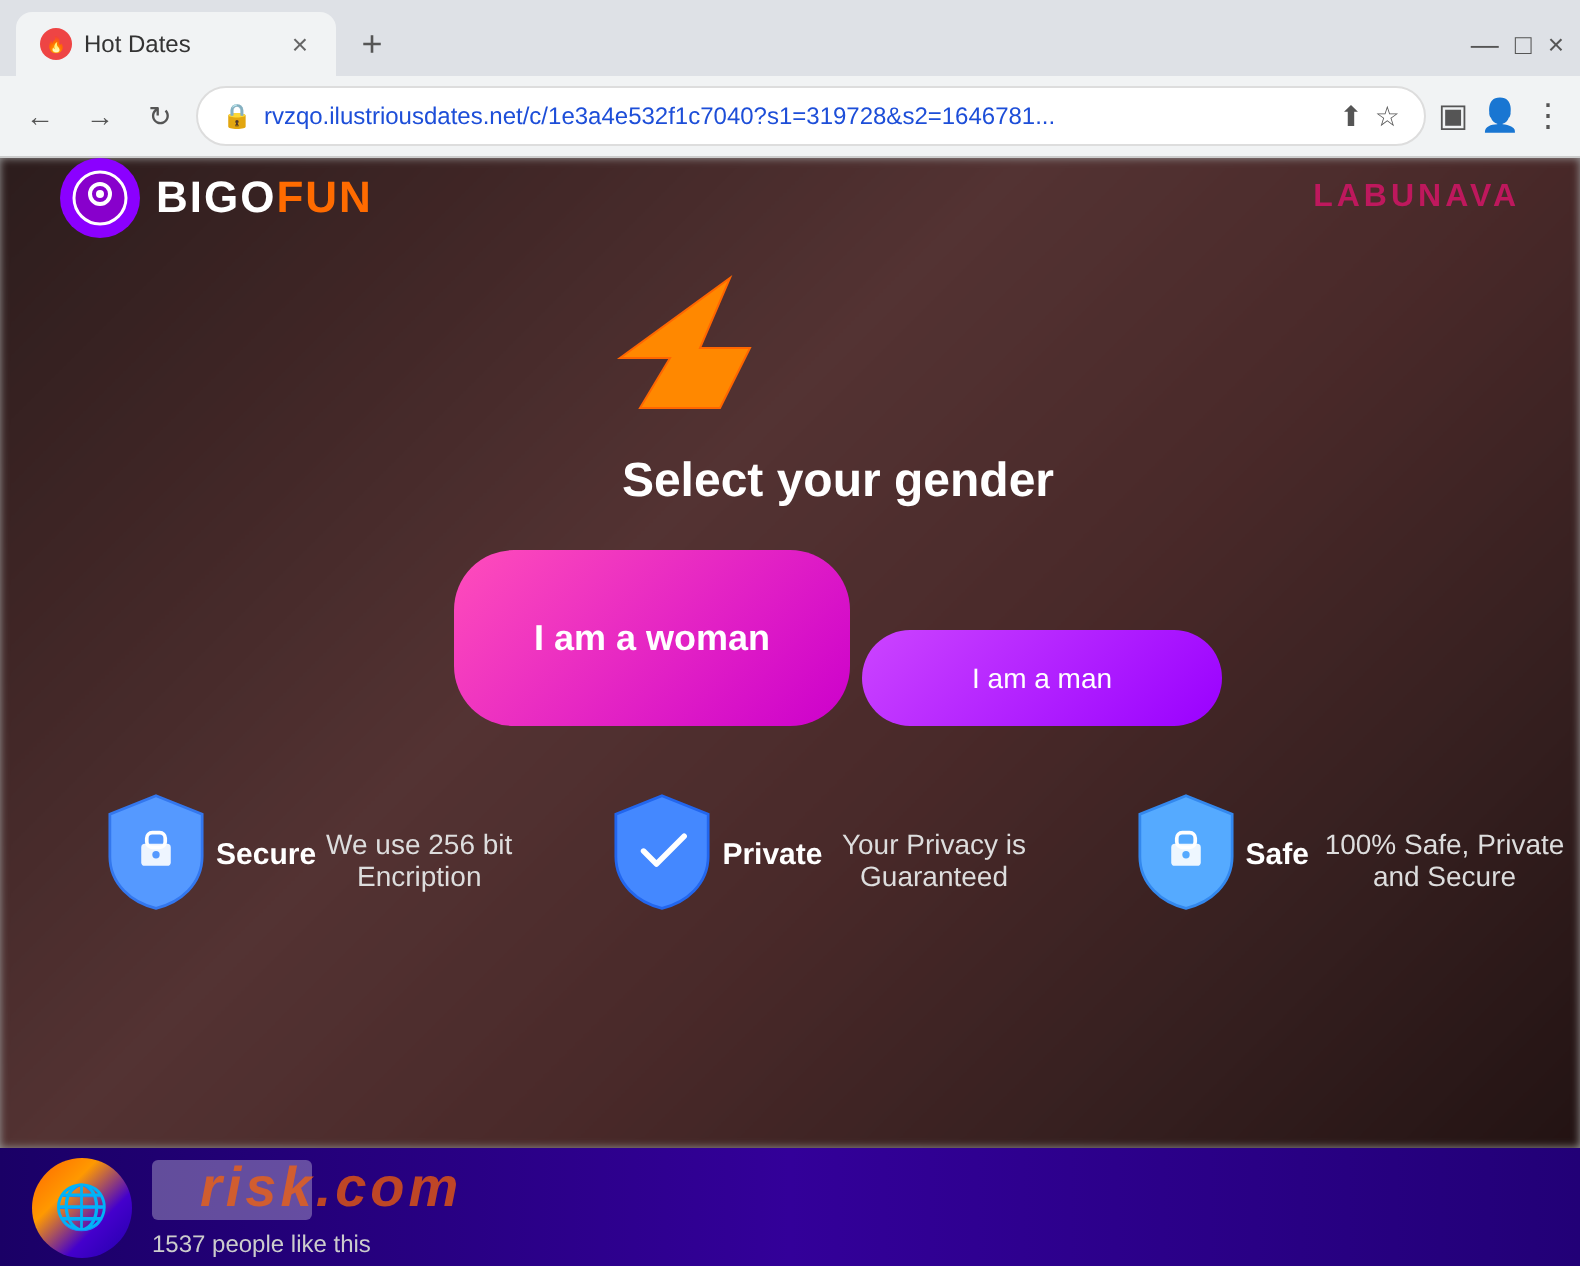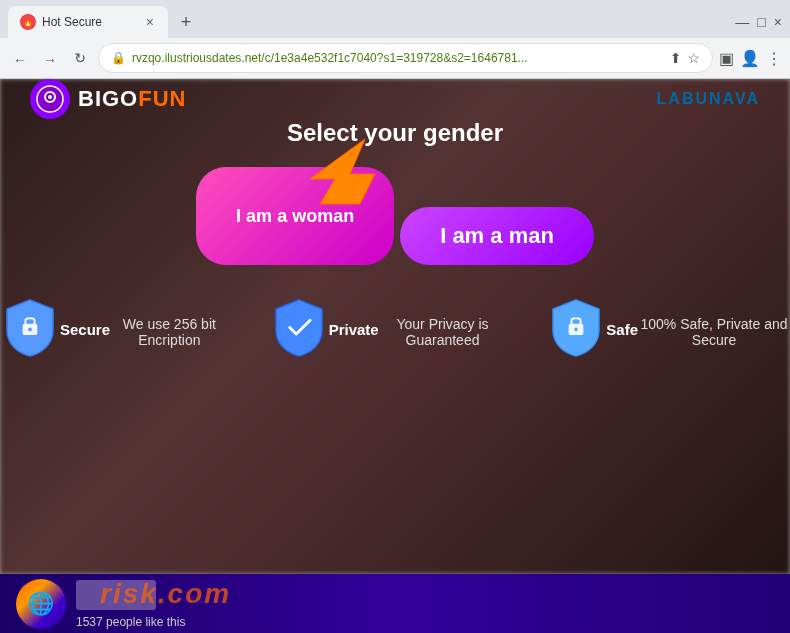--- a/index.html
+++ b/index.html
@@ -72,21 +72,21 @@
       background: #fff;
       border: 1px solid #ddd;
       border-radius: 20px;
       padding: 4px 12px;
       font-size: 13px;
       color: #333;
       display: flex; align-items: center; gap: 6px;
       height: 30px;
     }
     .lock-icon { color: #555; font-size: 12px; }
-    .address-text { font-size: 12px; color: #4d7c0f; flex: 1; }
+    .address-text { font-size: 12px; color: #1d4ed8; flex: 1; }
     .share-btn { color: #555; font-size: 14px; }
     .star-btn { color: #555; font-size: 14px; }
     .right-controls {
       display: flex; align-items: center; gap: 6px;
     }
     .right-controls span { font-size: 16px; color: #555; cursor: pointer; }
 
     
     .page-content {
       width: 100%;
@@ -126,21 +126,21 @@
       display: flex; align-items: center; justify-content: center;
       color: white; font-size: 18px;
     }
     .logo-text {
       font-size: 22px; font-weight: bold; letter-spacing: 1px;
     }
     .logo-bigo { color: white; }
     .logo-fun { color: #ff6b00; }
     .nav-right {
       margin-left: auto;
-      color: #0369a1;
+      color: #be185d;
       font-size: 16px;
       font-weight: bold;
       letter-spacing: 2px;
     }
 
     
     .arrow-overlay {
       position: absolute;
       top: 55px;
       left: 290px;
@@ -148,22 +148,24 @@
       width: 100px; height: 80px;
     }
 
     
     .main-content {
       position: absolute;
       top: 0; left: 0; right: 0; bottom: 60px;
       display: flex;
       flex-direction: column;
       align-items: center;
+      justify-content: center;
       z-index: 10;
       padding-top: 40px;
+      padding-left: 48px;
     }
     .select-gender-title {
       color: white;
       font-size: 24px;
       font-weight: bold;
       margin-bottom: 20px;
       text-align: center;
     }
     .gender-buttons {
       display: flex;
@@ -180,22 +182,22 @@
       padding: 16px 40px;
       cursor: pointer;
       min-width: 180px;
       text-align: center;
     }
     .gender-btn-man {
       background: linear-gradient(135deg, #cc44ff, #9900ff);
       border: none;
       border-radius: 30px;
       color: white;
-      font-size: 22px;
-      font-weight: bold;
+      font-size: 14px;
+      font-weight: normal;
       padding: 16px 40px;
       cursor: pointer;
       min-width: 180px;
       text-align: center;
       margin-top: 40px;
     }
 
     
     .trust-badges {
       display: flex;
@@ -259,21 +261,21 @@
     }
   </style>
 </head>
 <body>
 
 <div class="browser-chrome">
 
   <div class="tab-bar">
     <div class="tab">
       <div class="tab-favicon">🔥</div>
-      <span class="tab-title">Hot Secure</span>
+      <span class="tab-title">Hot Dates</span>
       <span class="tab-close">×</span>
     </div>
     <div class="tab-new">+</div>
     <div class="tab-controls">
       <span>—</span>
       <span>□</span>
       <span>×</span>
     </div>
   </div>
 

